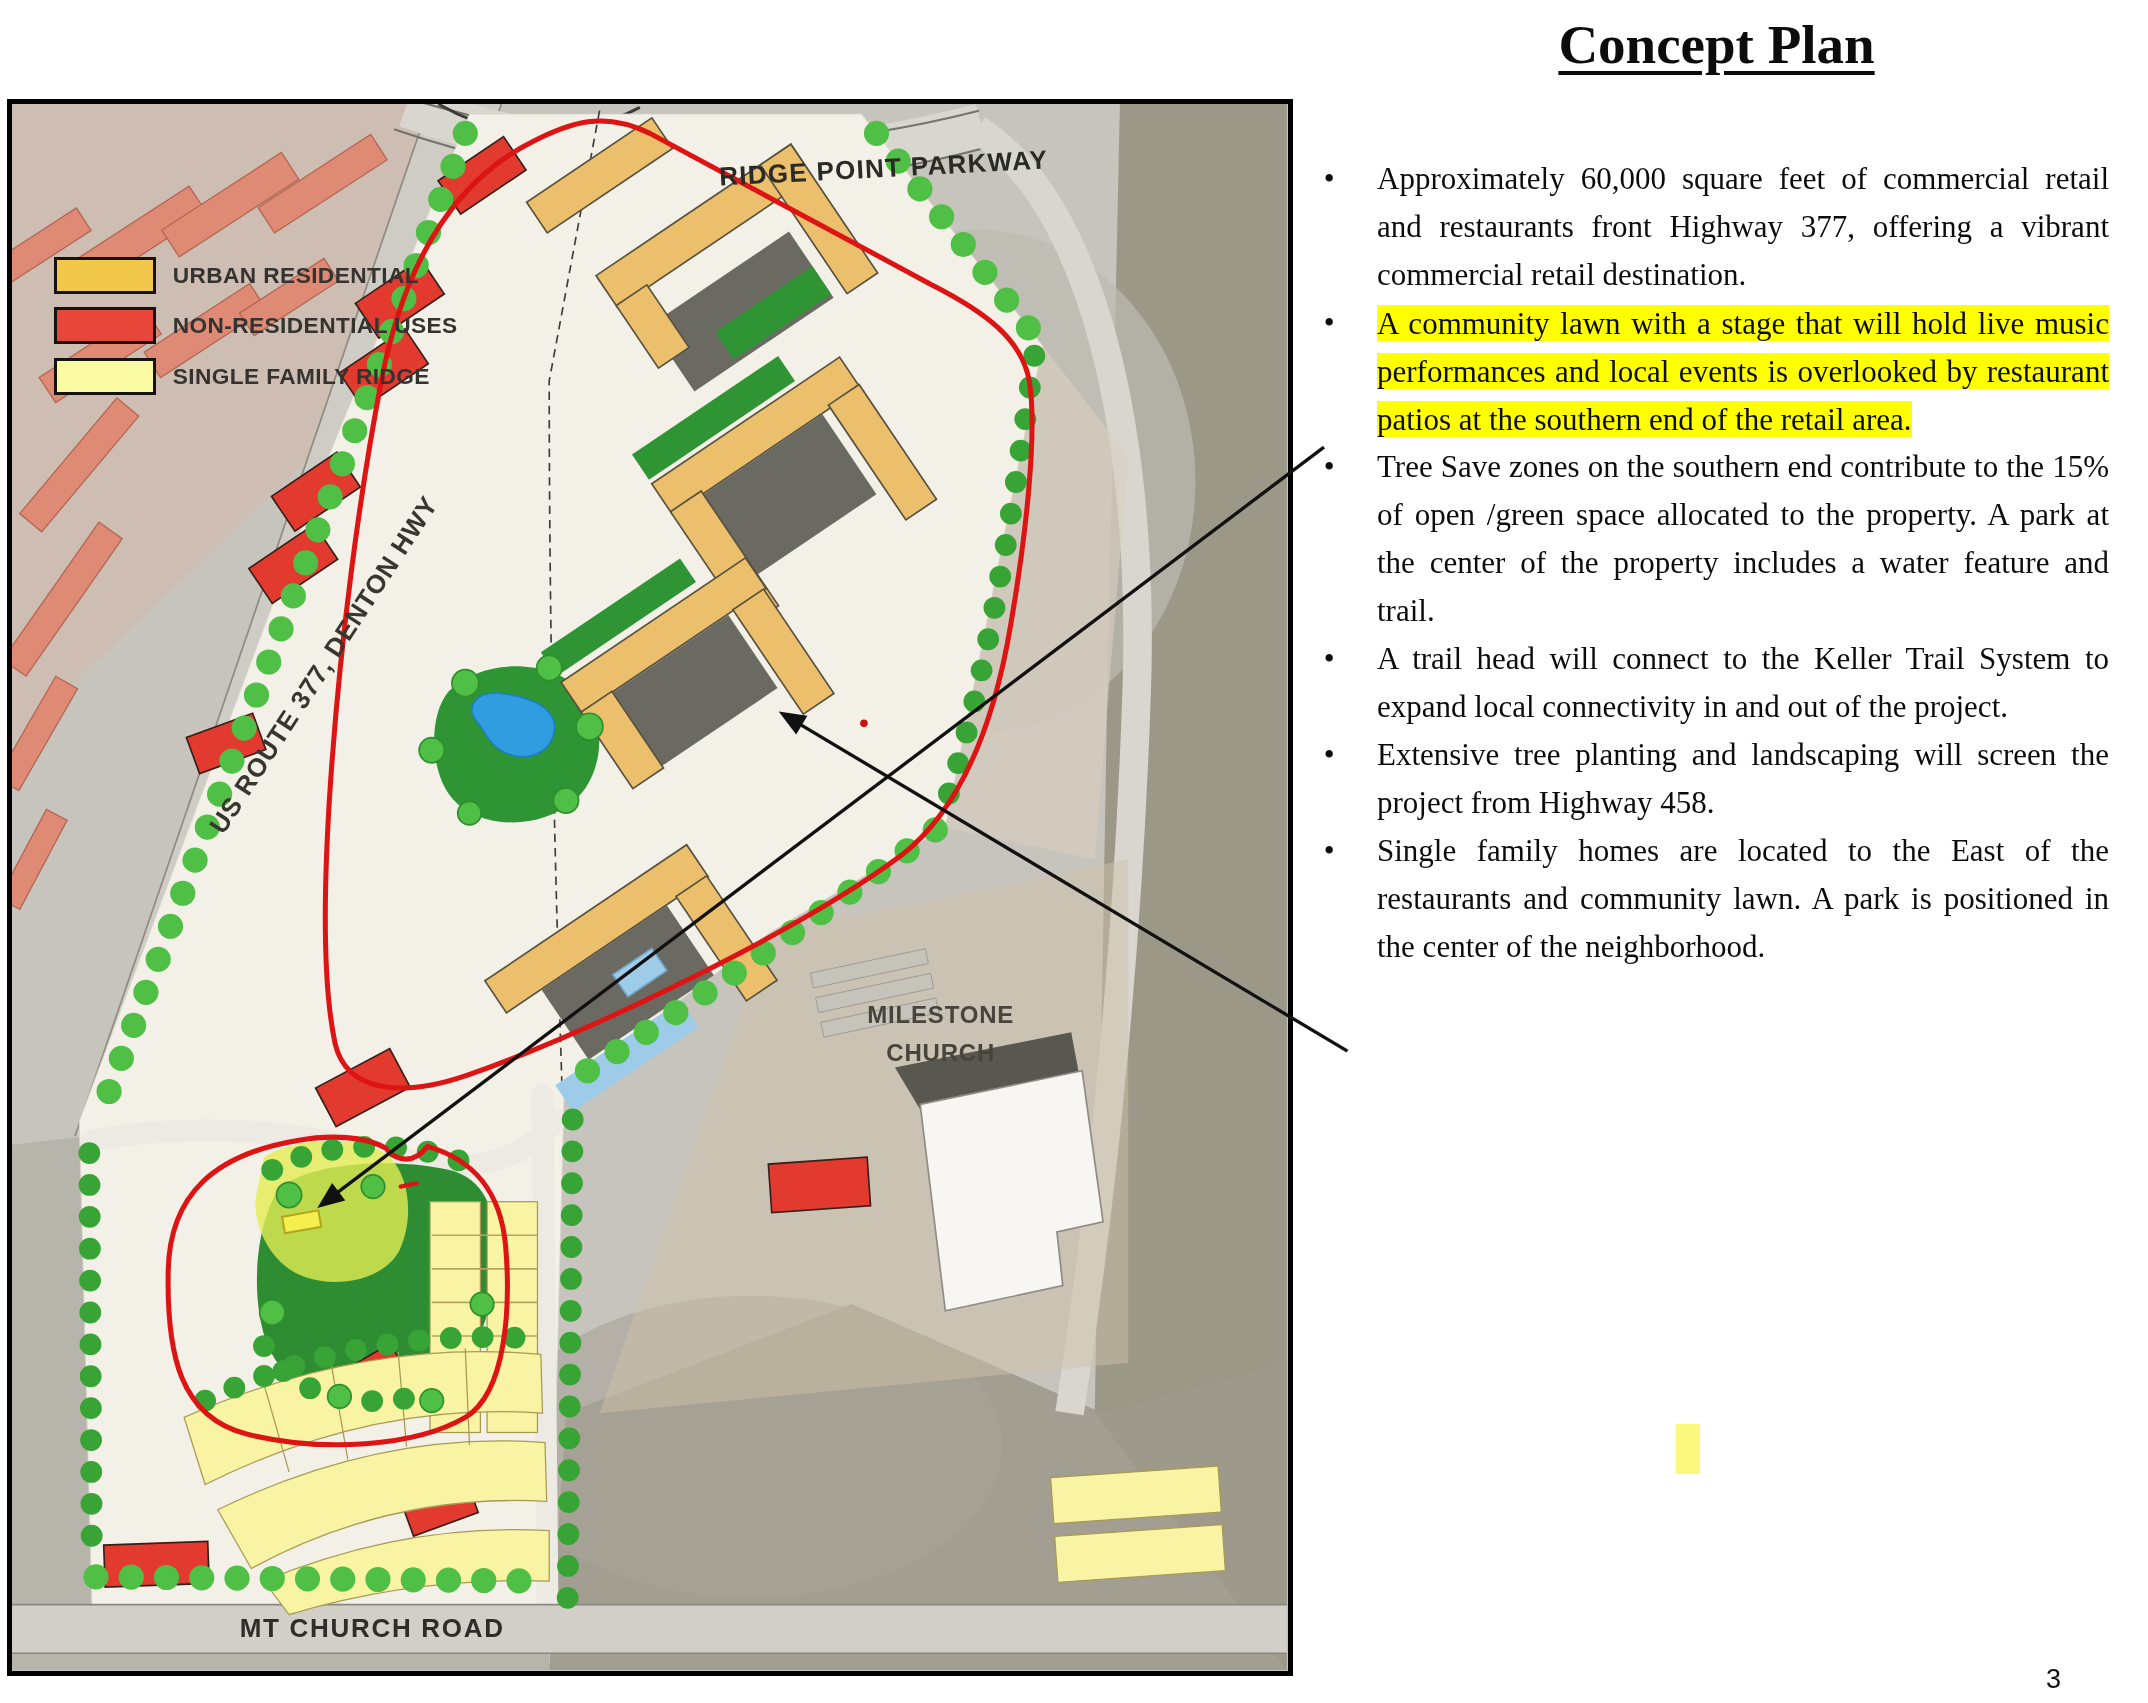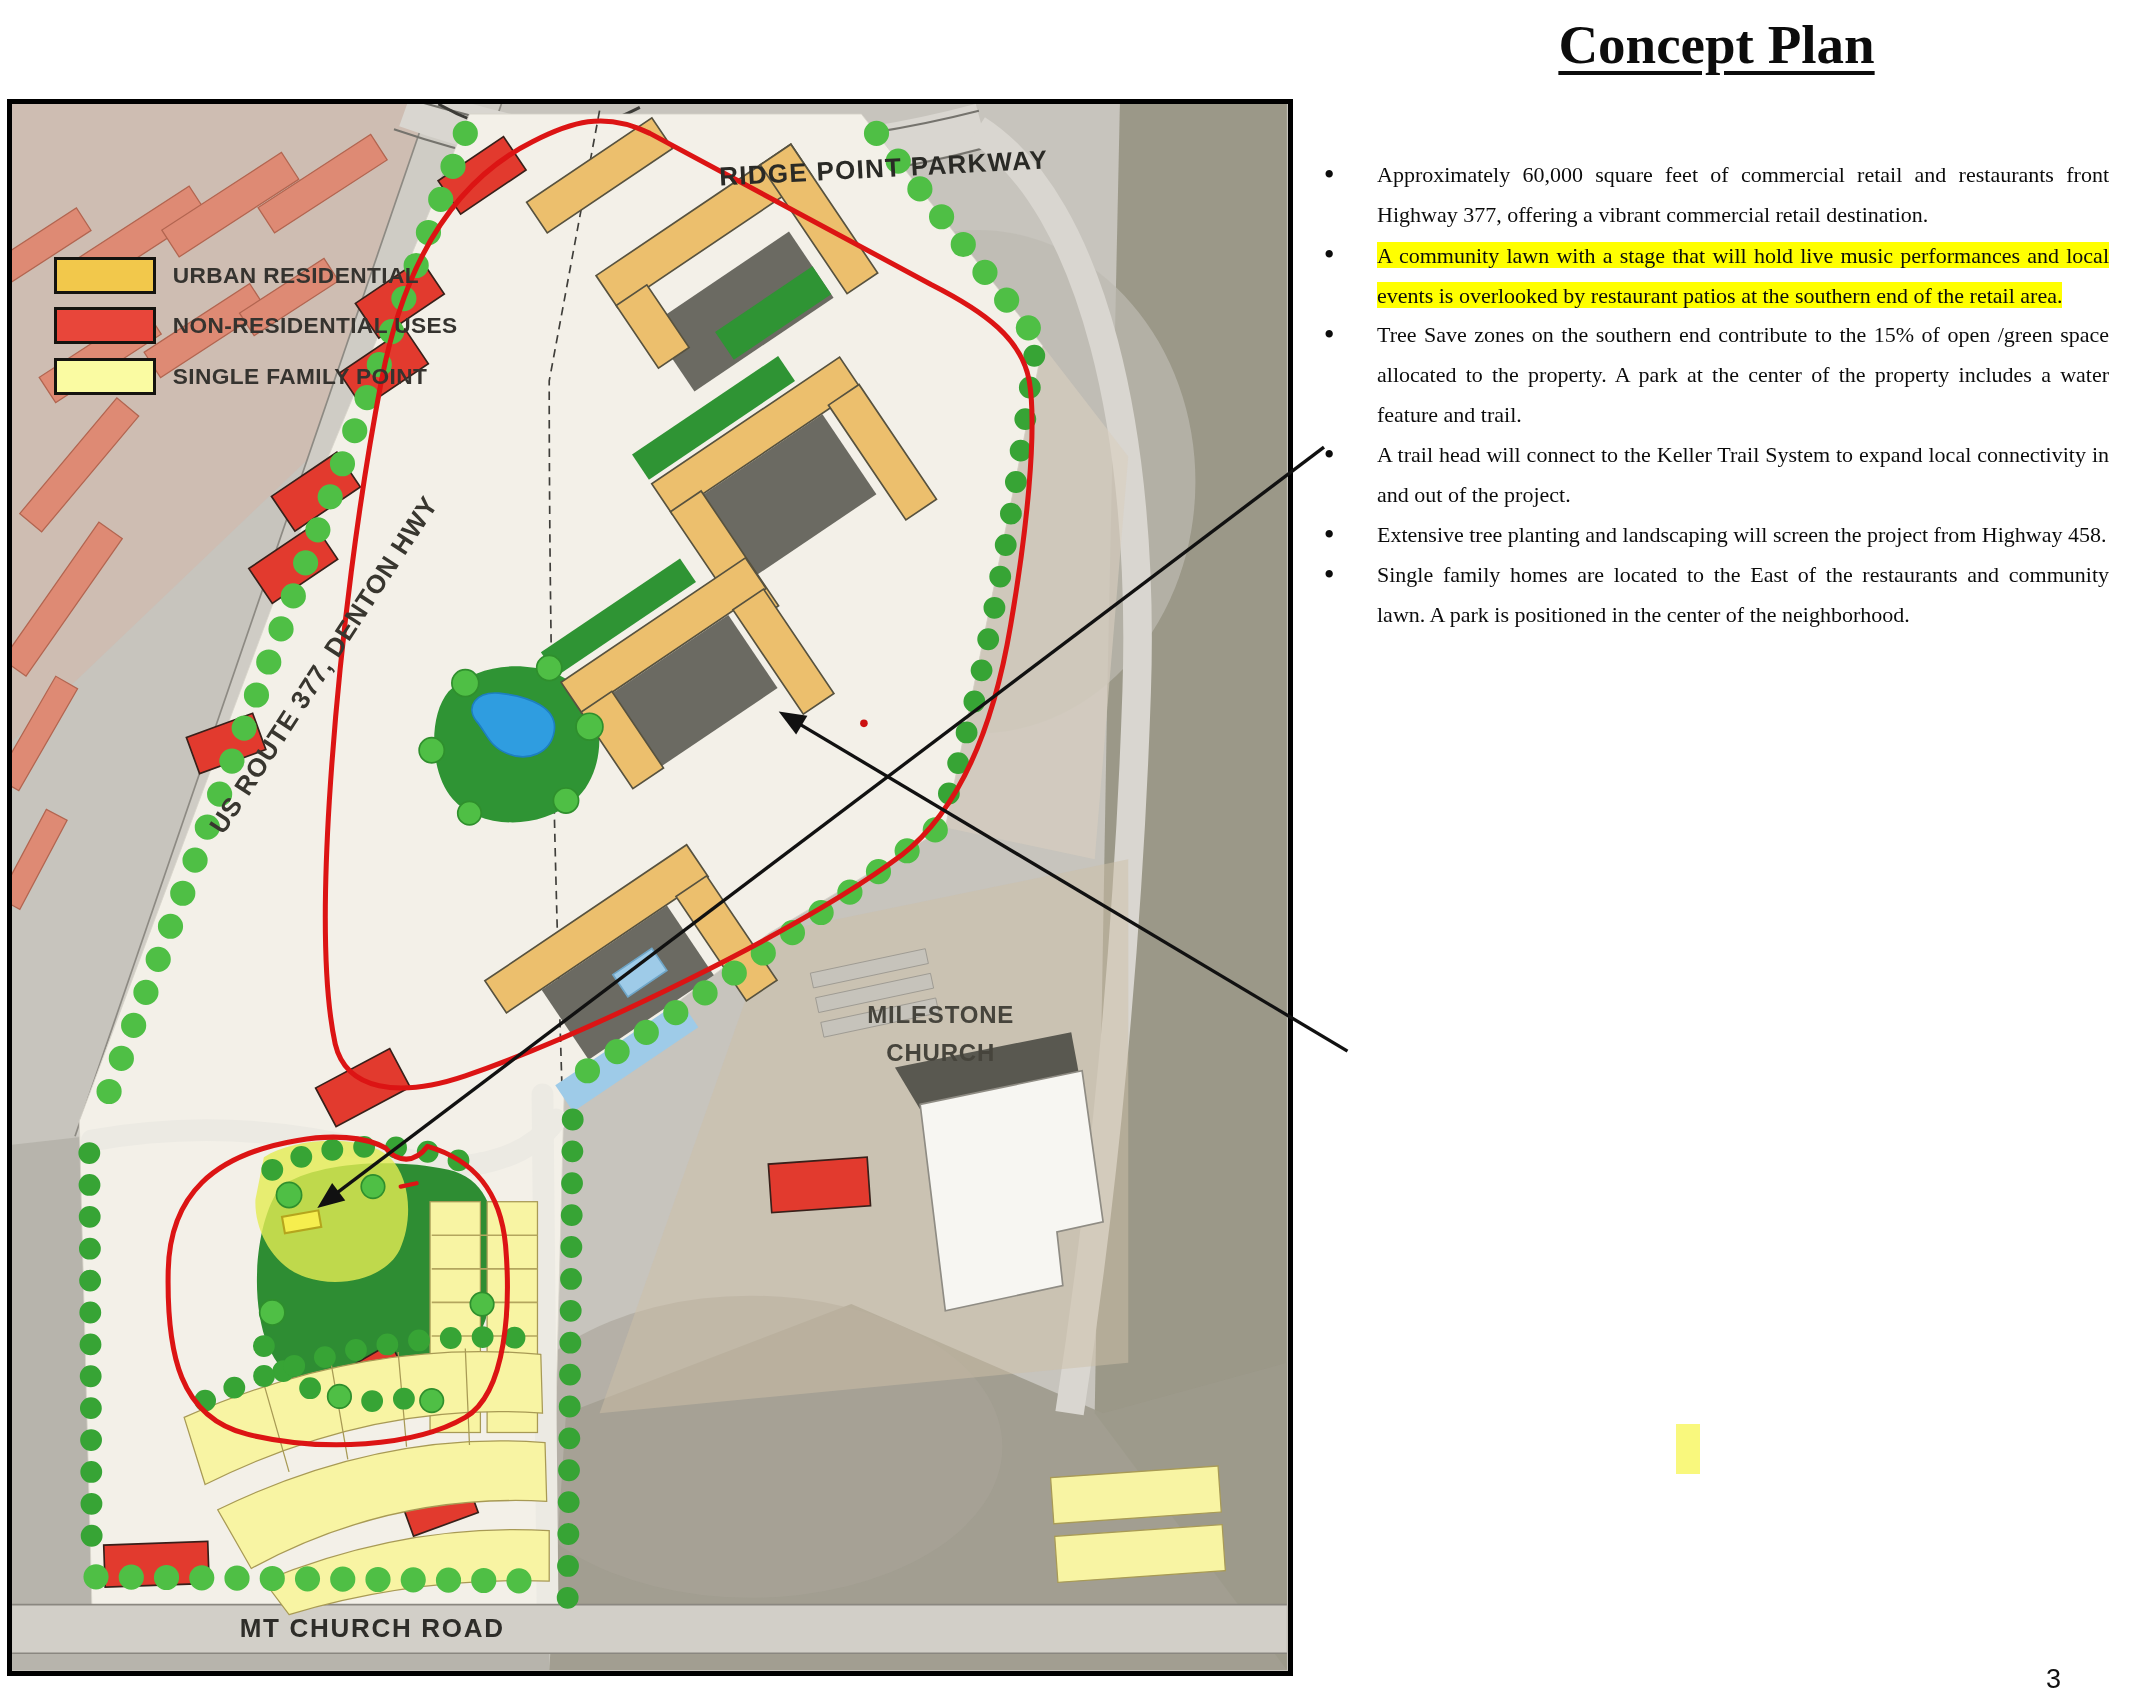--- a/index.html
+++ b/index.html
@@ -23,21 +23,21 @@
   .lbl-church{left:841px;top:892px;width:176px;text-align:center;font-size:24px;line-height:1.6;
               color:#46443c;letter-spacing:0.8px;font-weight:700;}
   .lbl-gilead{left:228px;top:1509px;font-size:26px;letter-spacing:1.7px;color:#2e2d29;}
 
   
   .right-col{position:absolute;left:1317px;top:0;width:799px;color:#0c0c0c;}
   .right-col h1{margin:13.4px 0 0;text-align:center;font-size:55px;font-weight:700;
                 text-decoration:underline;text-decoration-thickness:4.2px;text-underline-offset:8.4px;}
   .bullets{margin:79px 0 0;padding:0;list-style:none;width:792px;}
   .bullets li{position:relative;padding-left:60px;text-align:justify;
-              font-size:22px;line-height:40px;}
+              font-size:31px;line-height:48px;}
   .bullets li::before{content:"\2022";position:absolute;left:6.7px;top:0;font-size:31px;}
   .hl{background:#ffff00;padding:0.8px 0;}
 
   
   .stray-highlight{position:absolute;left:1676px;top:1424px;width:24px;height:50px;background:#f9f87d;}
   .page-number{position:absolute;left:2046px;top:1664px;font:27px "Liberation Sans",sans-serif;color:#111;}
   .overlay{position:absolute;left:0;top:0;pointer-events:none;}
 
   
   .apt{fill:#de8a74;stroke:#b26550;stroke-width:1.5;}
@@ -285,21 +285,21 @@
         <div class="legend-row">
           <div class="legend-swatch" style="background: rgb(242, 200, 75);"></div>
           <span class="legend-label">URBAN RESIDENTIAL</span>
         </div>
         <div class="legend-row">
           <div class="legend-swatch" style="background: rgb(232, 70, 58);"></div>
           <span class="legend-label">NON-RESIDENTIAL USES</span>
         </div>
         <div class="legend-row">
           <div class="legend-swatch" style="background: rgb(250, 251, 162);"></div>
-          <span class="legend-label">SINGLE FAMILY POINT</span>
+          <span class="legend-label">SINGLE FAMILY RIDGE</span>
         </div>
       </div>
     <div class="map-label lbl-ridge">RIDGE POINT PARKWAY</div>
     <div class="map-label lbl-hwy">US ROUTE 377, DENTON HWY</div>
     <div class="map-label lbl-church">
       <div>MILESTONE</div>
       <div>CHURCH</div>
     </div>
     <div class="map-label lbl-gilead">MT CHURCH ROAD</div>
   </div>

